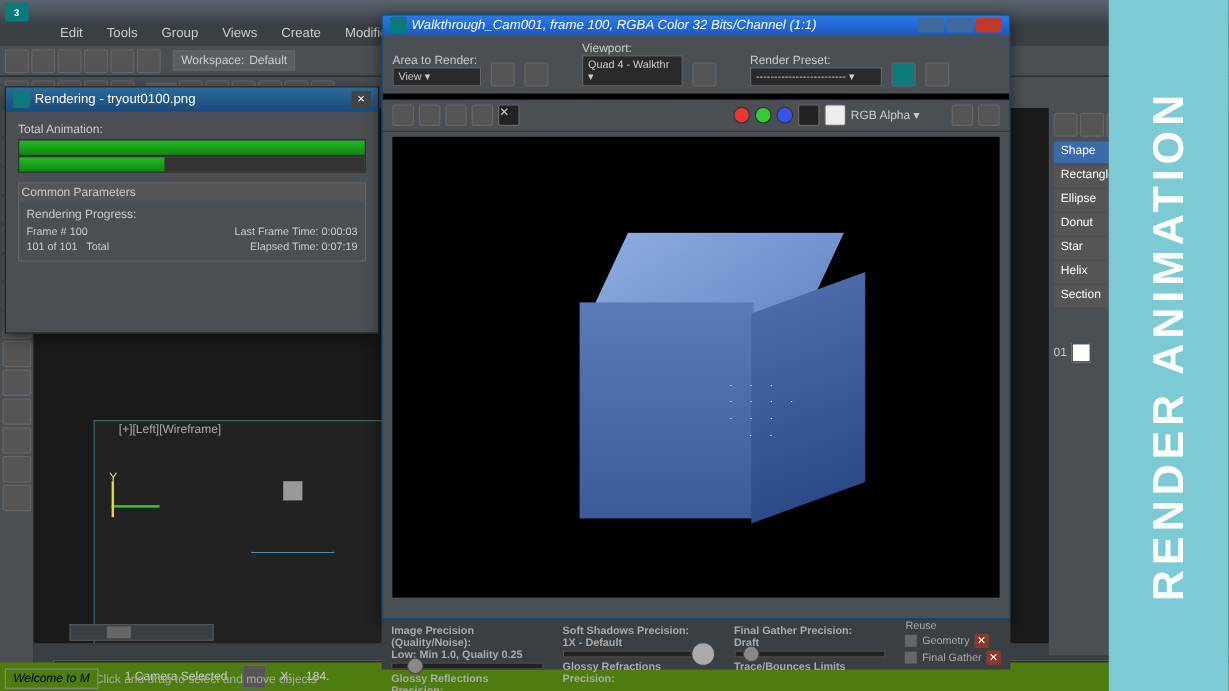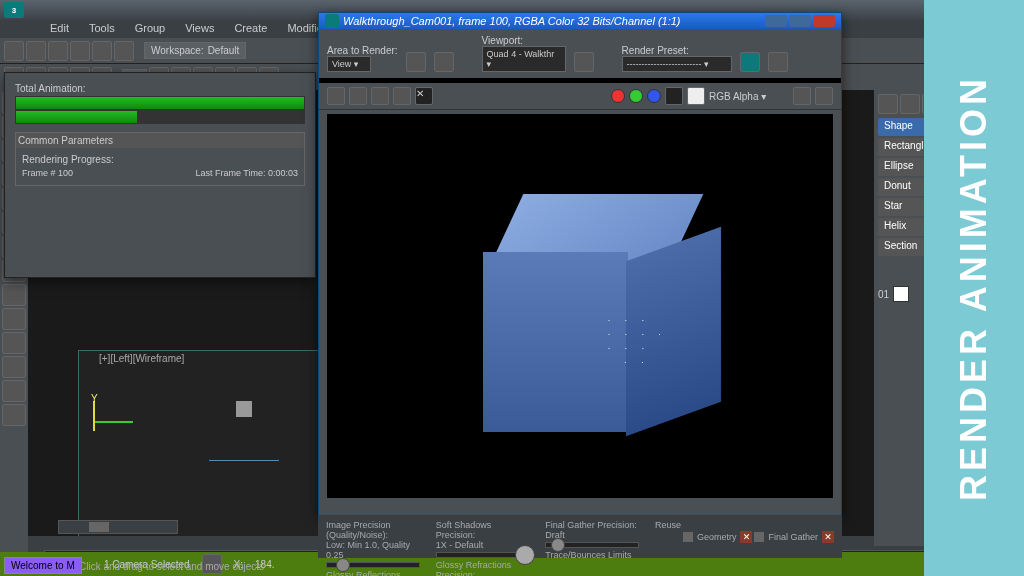--- a/index.html
+++ b/index.html
@@ -58,30 +58,30 @@
 .fb-tools2 .ib { width: 18px; height: 18px; background: #555; border: 1px solid #666; border-radius: 2px; }
 .fb-tools2 .dot { width: 14px; height: 14px; border-radius: 50%; border: 1px solid #333; }
 .fb-canvas { width: 506px; height: 384px; margin: 4px auto; background: #000; position: relative; overflow: hidden; }
 .cube { position: absolute; left: 150px; top: 80px; width: 220px; height: 220px; }
 .cube-top { position: absolute; width: 180px; height: 70px; background: linear-gradient(135deg,#8aaae0,#6a8ac8); transform: skewX(-25deg); left: 30px; top: 0; filter: blur(0.4px); }
 .cube-front { position: absolute; width: 145px; height: 180px; background: linear-gradient(#5a7ab8,#3a5a98); left: 6px; top: 58px; filter: blur(0.3px); }
 .cube-side { position: absolute; width: 95px; height: 175px; background: linear-gradient(#4a6aa8,#2a4a88); left: 149px; top: 50px; transform: skewY(-20deg); filter: blur(0.3px); }
 
 
 .botbar { position: absolute; left: 318px; bottom: 18px; width: 524px; height: 42px; background: #3a3f44; display: flex; padding: 4px 8px; gap: 16px; font-size: 9px; color: #aaa; }
-.bcol { flex: 1; }
+.bcol { flex: 1; font-weight: bold; }
 .bslider { height: 6px; background: #222; border: 1px solid #555; margin-top: 2px; position: relative; }
 .bknob { position: absolute; top: -5px; width: 14px; height: 14px; background: #888; border-radius: 50%; border: 1px solid #444; }
-.reuse { display: flex; flex-direction: row; gap: 2px; font-size: 9px; justify-content: flex-end; }
+.reuse { display: flex; flex-direction: column; gap: 2px; font-size: 9px; justify-content: flex-end; }
 .reuse-row { display: flex; align-items: center; gap: 4px; }
 .lock { width: 10px; height: 10px; background: #666; }
 .xbtn { width: 12px; height: 12px; background: #8a3a2a; color: #fff; display: flex; align-items: center; justify-content: center; font-size: 9px; }
 
 .statusbar { position: absolute; bottom: 0; left: 0; right: 0; height: 24px; background: #4d7c0f; display: flex; align-items: center; padding: 0 24px; font-size: 10px; gap: 12px; }
-.welcome { position: absolute; bottom: 2px; left: 4px; background: #8b5cf6; color: #000; padding: 2px 6px; font-size: 10px; border: 1px solid #888; }
+.welcome { position: absolute; bottom: 2px; left: 4px; background: #4d7c0f; color: #000; padding: 2px 6px; font-size: 10px; border: 1px solid #888; font-style: italic; }
 
 
 .banner { position: absolute; right: 0; top: 0; width: 100px; height: 576px; background: #7bcad4; display: flex; align-items: center; justify-content: center; }
 .banner span { writing-mode: vertical-rl; transform: rotate(180deg); font-size: 36px; font-weight: bold; color: #fff; letter-spacing: 4px; }
 
 .hscroll { position: absolute; bottom: 42px; left: 30px; width: 120px; height: 14px; background: #3a3f44; border: 1px solid #555; display: flex; align-items: center; }
 .hscroll .thumb { width: 20px; height: 10px; background: #666; margin-left: 30px; }
 </style>
 </head>
 <body>
@@ -197,49 +197,58 @@
     <span style="margin-left:80px">1 Camera Selected</span>
     <div class="tbtn"></div>
     <span>X:</span>
     <span>184.</span>
   </div>
   <div style="position:absolute;bottom:4px;left:79px;font-size:10px;color:#aaa">Click and drag to select and move objects</div>
   <div class="welcome">Welcome to M</div>
 </div>
 
 <div class="dlg-render">
+  <div class="dlg-title">
+    <span style="width:14px;height:14px;background:#0a7a7a;margin-right:4px;border-radius:2px"></span>
+    <span>Rendering - tryout0100.png</span>
+    <div class="x">×</div>
+  </div>
   <div class="dlg-body">
     <div class="plabel">Total Animation:</div>
     <div class="pbar"></div>
     <div class="pbar partial"></div>
     <div class="params-box">
       <div class="params-hdr">Common Parameters</div>
       <div class="plabel">Rendering Progress:</div>
       <div class="prow">
         <span><span>Frame #</span> <span>100</span></span>
         <span><span>Last Frame Time:</span> <span>0:00:03</span></span>
       </div>
+      <div class="prow">
+        <span><span>101 of 101</span> &nbsp; <span>Total</span></span>
+        <span><span>Elapsed Time:</span> <span>0:07:19</span></span>
+      </div>
     </div>
   </div>
 </div>
 
 <div class="dlg-fb">
   <div class="fb-title">
     <span style="width:14px;height:14px;background:#0a7a7a;margin-right:4px;border-radius:2px"></span>
     <span>Walkthrough_Cam001, frame 100, RGBA Color 32 Bits/Channel (1:1)</span>
     <div class="winctl">
       <div class="min"></div>
       <div class="max"></div>
       <div class="close"></div>
     </div>
   </div>
   <div class="fb-tools">
     <div>
       <div>Area to Render:</div>
-      <div class="sel" style="width:44px"><span>View</span> ▾</div>
+      <div class="sel" style="width:74px"><span>View</span> ▾</div>
     </div>
     <div class="tbtn"></div>
     <div class="tbtn"></div>
     <div style="margin-left:20px">
       <div>Viewport:</div>
       <div class="sel" style="width:84px"><span>Quad 4 - Walkthr</span> ▾</div>
     </div>
     <div class="tbtn"></div>
     <div style="margin-left:20px">
       <div>Render Preset:</div>

